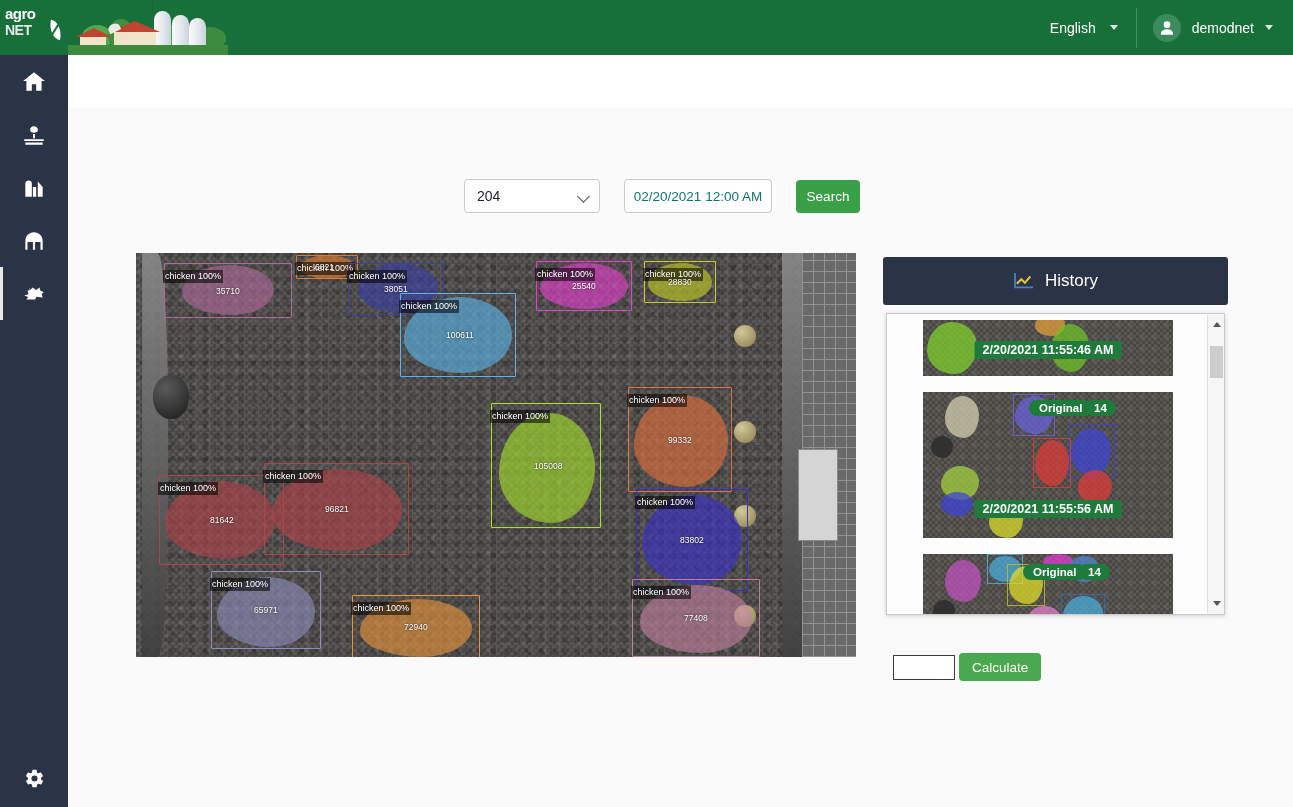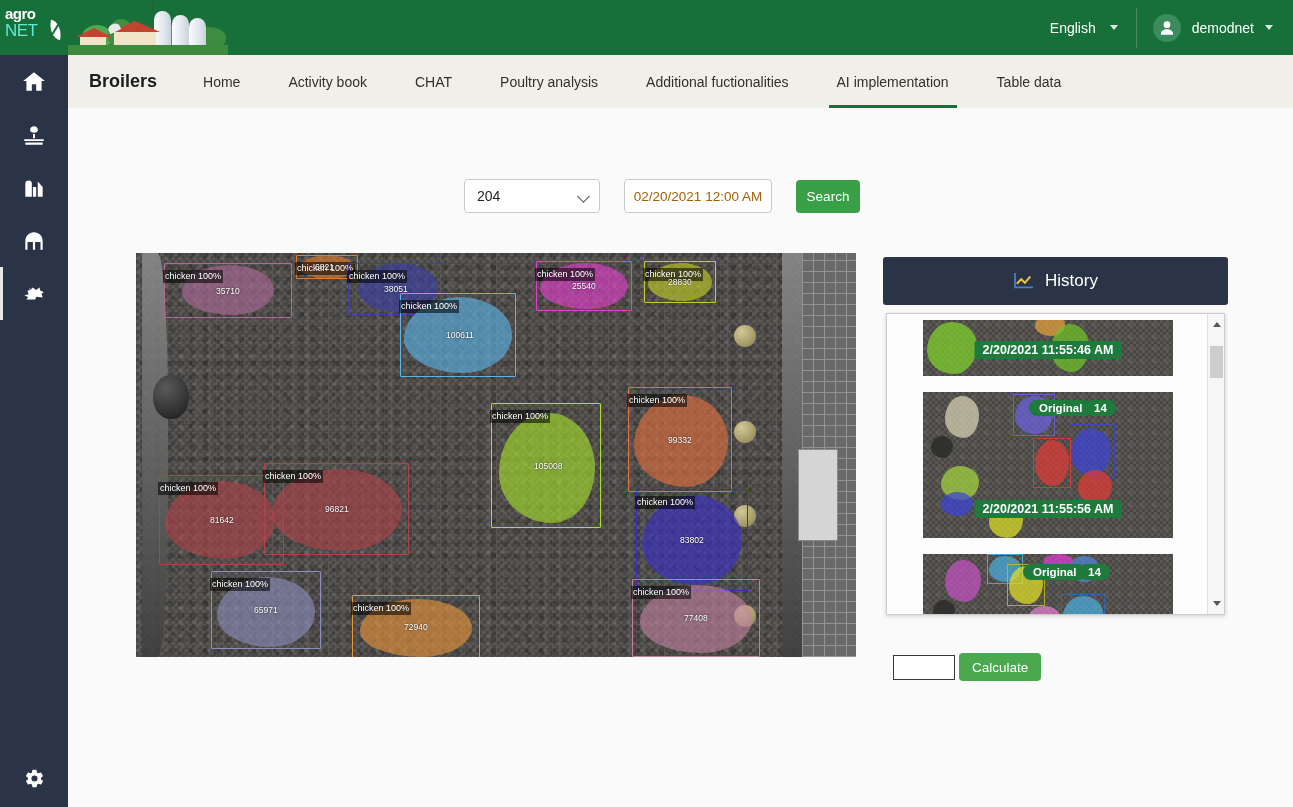--- a/index.html
+++ b/index.html
@@ -21,21 +21,21 @@
     width: 68px; height: 55px; flex: 0 0 68px;
     display: flex; align-items: center; justify-content: center;
     background: #17703a;
   }
   .logo-wrap { position: relative; width: 58px; height: 44px; }
   .logo-agro {
     font-size: 15px; font-weight: bold; color: #ffffff;
     letter-spacing: -0.5px; line-height: 16px;
   }
   .logo-net {
-    font-size: 17px; font-weight: normal; color: #5eead4;
+    font-size: 14px; font-weight: bold; color: #e5e5e5;
     letter-spacing: -0.5px; line-height: 17px;
   }
   .logo-leaf {
     position: absolute; right: 1px; top: 15px;
     width: 13px; height: 18px;
     background: #ffffff;
     border-radius: 0 100% 0 100%;
     transform: rotate(12deg);
   }
   .logo-leaf:after {
@@ -170,21 +170,21 @@
   }
   .select-box .chev {
     position: absolute; right: 11px; top: 12px;
     width: 9px; height: 9px; border-right: 1.6px solid #444;
     border-bottom: 1.6px solid #444; transform: rotate(45deg);
   }
   .date-box {
     width: 148px; height: 34px; background: #ffffff;
     border: 1px solid #c9c9c9; border-radius: 4px;
     display: flex; align-items: center; justify-content: center;
-    font-size: 13.5px; color: #a16207; cursor: text;
+    font-size: 13.5px; color: #0f766e; cursor: text;
   }
   .search-btn {
     width: 64px; height: 33px; background: #3aa048; border: none;
     border-radius: 4px; color: #ffffff; font-size: 13.5px; cursor: pointer;
     font-family: "Liberation Sans", sans-serif;
   }
 
   
   .photo {
     position: absolute; left: 68px; top: 145px;
@@ -425,32 +425,20 @@
         </svg>
     </div>
 
     <div class="sb-bottom">
       <svg viewBox="0 0 24 24">
           <path d="M19.4 13c.04-.3.06-.6.06-1s-.02-.7-.06-1l2.1-1.6a.5.5 0 00.12-.64l-2-3.46a.5.5 0 00-.6-.22l-2.5 1a7.3 7.3 0 00-1.7-1l-.38-2.65A.5.5 0 0014 2h-4a.5.5 0 00-.5.42L9.12 5.1c-.62.25-1.2.58-1.72 1l-2.5-1a.5.5 0 00-.6.22l-2 3.46a.5.5 0 00.12.64L4.54 11c-.04.3-.06.6-.06 1s.02.7.06 1l-2.1 1.6a.5.5 0 00-.12.64l2 3.46c.13.22.38.3.6.22l2.5-1c.52.42 1.1.75 1.72 1l.38 2.65c.04.25.25.42.5.42h4c.25 0 .46-.17.5-.42l.38-2.65c.62-.25 1.2-.58 1.72-1l2.5 1c.22.08.47 0 .6-.22l2-3.46a.5.5 0 00-.12-.64L19.4 13zM12 15.5A3.5 3.5 0 1112 8.5a3.5 3.5 0 010 7z"></path>
         </svg>
     </div>
   </div>
 
-  <div class="navbar">
-    <div class="nav-title">Broilers</div>
-    <div class="nav-tabs">
-      <div class="nav-tab">Home</div>
-      <div class="nav-tab">Activity book</div>
-      <div class="nav-tab">CHAT</div>
-      <div class="nav-tab">Poultry analysis</div>
-      <div class="nav-tab">Additional fuctionalities</div>
-      <div class="nav-tab active">AI implementation</div>
-      <div class="nav-tab">Table data</div>
-    </div>
-  </div>
 
   <div class="content">
 
     <div class="filters">
       <div class="select-box">
         <span>204</span>
         <span class="chev"></span>
       </div>
       <div class="date-box">02/20/2021 12:00 AM</div>
       <button class="search-btn">Search</button>

